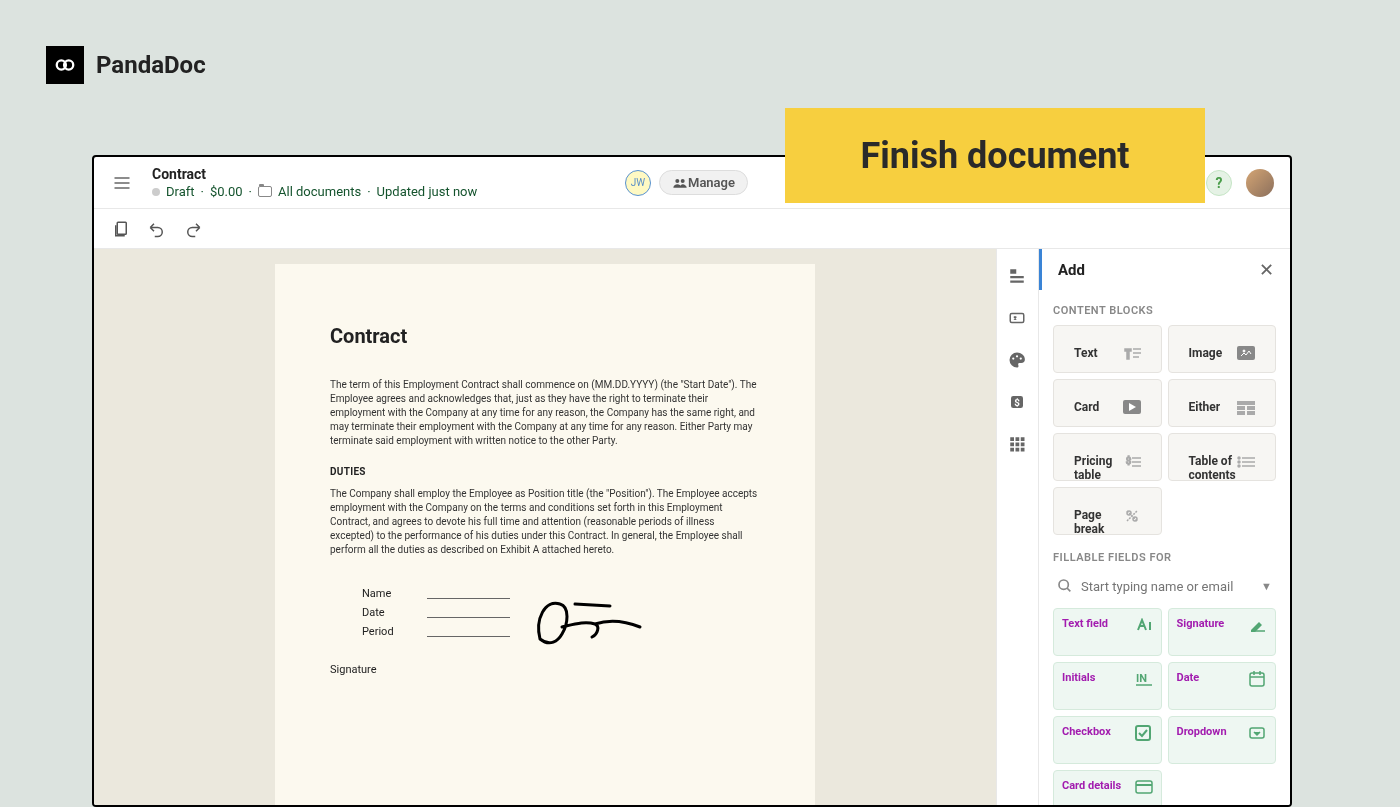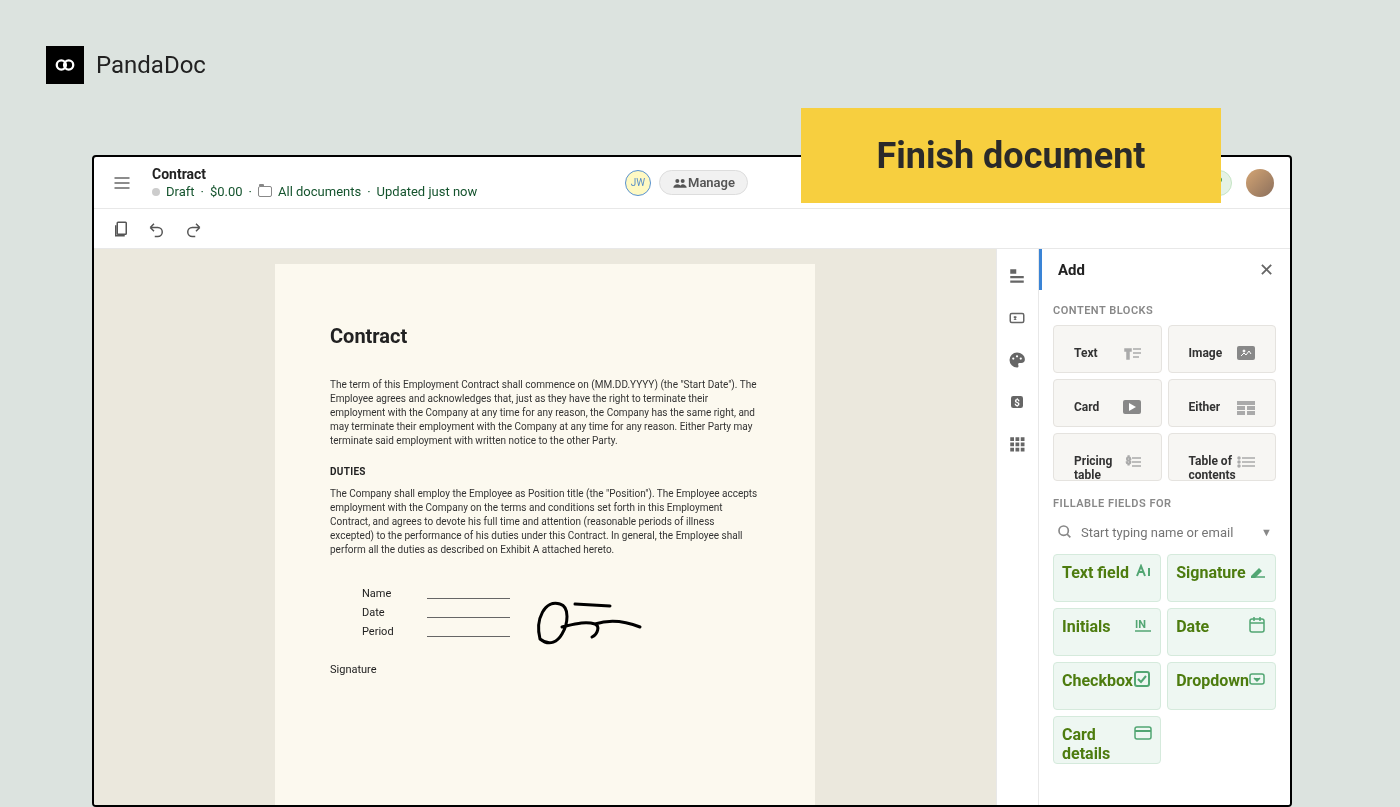--- a/index.html
+++ b/index.html
@@ -1,22 +1,22 @@
 <!DOCTYPE html>
 <html><head>
 <meta charset="utf-8">
 <style>
 * { margin: 0; padding: 0; box-sizing: border-box; font-family: -apple-system, BlinkMacSystemFont, "Segoe UI", Roboto, sans-serif; }
 body { background: #dce3df; width: 1400px; height: 807px; overflow: hidden; position: relative; }
 
 .logo { position: absolute; top: 46px; left: 46px; display: flex; align-items: center; gap: 12px; }
 .logo-mark { width: 38px; height: 38px; background: #000; display: flex; align-items: center; justify-content: center; color: #fff; font-size: 18px; font-weight: bold; }
-.logo-text { font-size: 24px; font-weight: 400; color: #222; }
-
-.finish-banner { position: absolute; top: 108px; left: 785px; width: 420px; height: 95px; background: #f7cf3f; display: flex; align-items: center; justify-content: center; font-size: 36px; font-weight: 700; color: #2a2a2a; z-index: 10; margin-left: 16px; }
+.logo-text { font-size: 24px; font-weight: 700; color: #222; }
+
+.finish-banner { position: absolute; top: 108px; left: 785px; width: 420px; height: 95px; background: #f7cf3f; display: flex; align-items: center; justify-content: center; font-size: 36px; font-weight: 700; color: #2a2a2a; z-index: 10; }
 
 .app-window { position: absolute; top: 155px; left: 92px; width: 1200px; height: 652px; background: #fff; border: 2px solid #000; border-radius: 4px; overflow: hidden; }
 
 
 .header { height: 52px; display: flex; align-items: center; padding: 0 16px; border-bottom: 1px solid #e8e8e8; }
 .menu-btn { width: 24px; height: 24px; display: flex; align-items: center; justify-content: center; color: #666; cursor: pointer; }
 .doc-info { margin-left: 18px; flex: 1; }
 .doc-title { font-size: 14px; font-weight: 700; color: #222; }
 .doc-meta { font-size: 13px; color: #14532d; display: flex; align-items: center; gap: 6px; margin-top: 2px; }
 .status-dot { width: 8px; height: 8px; border-radius: 50%; background: #ccc; }
@@ -65,21 +65,21 @@
 .block-icon { width: 18px; height: 14px; color: #aaa; flex-shrink: 0; }
 .block-icon.dark { background: #888; border-radius: 2px; color: #fff; display: flex; align-items: center; justify-content: center; }
 .single-row { grid-column: span 1; }
 
 .search-row { display: flex; align-items: center; gap: 8px; padding: 6px 4px; margin-bottom: 8px; }
 .search-icon-s { color: #888; }
 .search-input { border: none; outline: none; font-size: 13px; flex: 1; color: #555; background: transparent; }
 .chev { color: #888; font-size: 11px; }
 
 .field-item { background: #eef7f2; border: 1px solid #d5eadc; border-radius: 4px; padding: 8px; height: 48px; display: flex; align-items: flex-start; justify-content: space-between; cursor: pointer; }
-.field-label { font-size: 16px; font-weight: 700; color: #4d7c0f; line-height: 1.2; }
+.field-label { font-size: 11px; font-weight: 700; color: #a21caf; line-height: 1.2; }
 .field-icon { color: #52a673; width: 18px; height: 16px; flex-shrink: 0; }
 </style>
 </head>
 <body>
 
 <div class="logo">
   <div class="logo-mark">
     <svg width="22" height="22" viewBox="0 0 24 24" fill="none" stroke="#fff" stroke-width="2.5">
         <circle cx="8" cy="12" r="5"></circle>
         <circle cx="16" cy="12" r="5"></circle>
@@ -267,20 +267,28 @@
             <span class="block-label">Table of contents</span>
             <span class="block-icon"><svg width="18" height="14" viewBox="0 0 18 14" fill="none" stroke="currentColor" stroke-width="1.5">
                   <circle cx="2" cy="3" r="1" fill="currentColor"></circle>
                   <line x1="5" y1="3" x2="18" y2="3"></line>
                   <circle cx="2" cy="7" r="1" fill="currentColor"></circle>
                   <line x1="5" y1="7" x2="18" y2="7"></line>
                   <circle cx="2" cy="11" r="1" fill="currentColor"></circle>
                   <line x1="5" y1="11" x2="18" y2="11"></line>
                 </svg></span>
           </div>
+          <div class="block-item single-row">
+            <span class="block-label">Page break</span>
+            <span class="block-icon"><svg width="18" height="14" viewBox="0 0 18 14" fill="none" stroke="currentColor" stroke-width="1.5">
+                  <path d="M4 2l10 10M4 12l10-10" stroke-dasharray="2 1"></path>
+                  <circle cx="6" cy="4" r="2"></circle>
+                  <circle cx="12" cy="10" r="2"></circle>
+                </svg></span>
+          </div>
         </div>
 
         <div class="sec-header" style="margin-top:16px">FILLABLE FIELDS FOR</div>
         <div class="search-row">
           <svg class="search-icon-s" width="16" height="16" viewBox="0 0 24 24" fill="none" stroke="currentColor" stroke-width="2.5">
               <circle cx="10" cy="10" r="7"></circle>
               <line x1="20" y1="20" x2="15" y2="15"></line>
             </svg>
           <input class="search-input" placeholder="Start typing name or email" style="">
           <span class="chev">▼</span>

